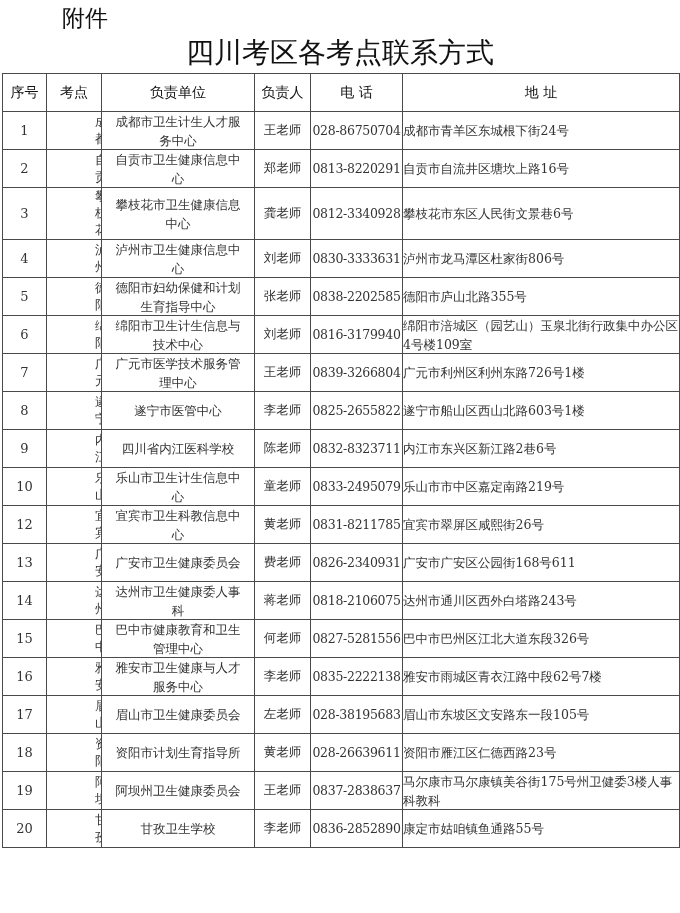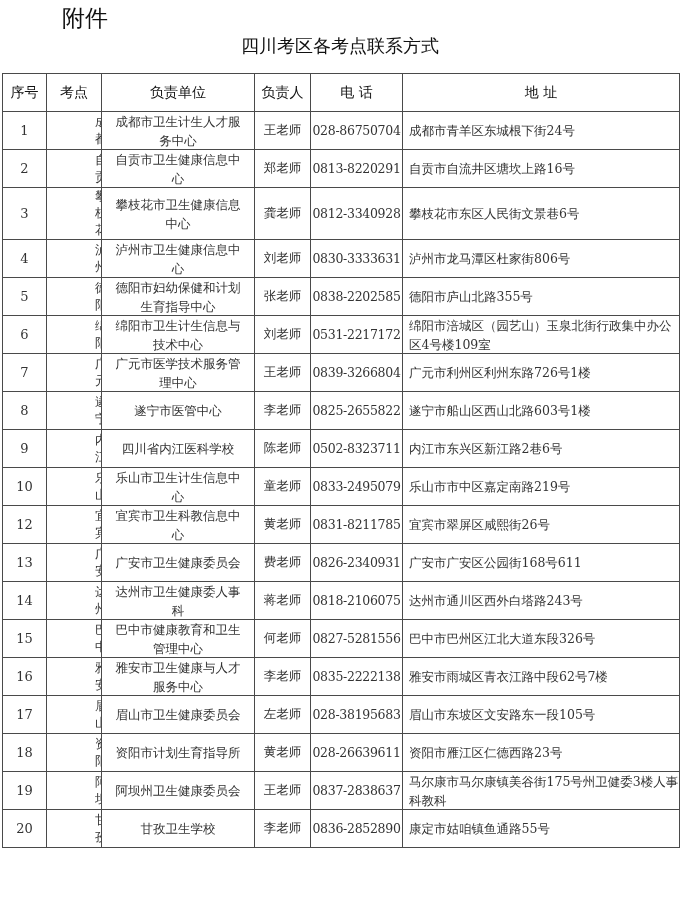--- a/index.html
+++ b/index.html
@@ -1,35 +1,35 @@
 <!DOCTYPE html>
 <html><head>
 <meta charset="utf-8">
 <style>
   html, body { margin: 0; padding: 0; background: #ffffff; }
   body { width: 680px; height: 913px; position: relative; overflow: hidden;
          font-family: "DejaVu Serif", "Liberation Serif", serif; color: #1a1a1a; }
   .attachment { position: absolute; left: 62px; top: 3px; font-size: 23px;
                 font-family: "DejaVu Sans", "Liberation Sans", sans-serif; color: #111; }
   .title { position: absolute; left: 0; width: 680px; top: 34px; text-align: center;
-           font-size: 18px; font-family: "DejaVu Sans", "Liberation Sans", sans-serif; color: #111;
+           font-size: 28px; font-family: "DejaVu Sans", "Liberation Sans", sans-serif; color: #111;
            letter-spacing: 0px; }
   table { position: absolute; left: 2px; top: 73px; width: 677px; border-collapse: collapse;
           table-layout: fixed; }
   td, th { border: 1px solid #4a4a4a; padding: 0; vertical-align: middle; }
   th { height: 37px; font-weight: normal; font-size: 14px; color: #111;
        font-family: "DejaVu Sans", "Liberation Sans", sans-serif; text-align: center; }
   td { height: 37px; font-size: 12.5px; color: #333; overflow: hidden; }
   .c-no { text-align: center; font-size: 13px; }
   .c-site { text-align: center; padding-left: 48px; }
   .c-unit { text-align: center; line-height: 19px; padding: 0 8px; }
   .c-unit span { display: block; max-height: 37px; overflow: hidden; }
   .c-person { text-align: center; }
   .c-phone { text-align: center; font-size: 12.5px; letter-spacing: -0.3px; margin-left: 23px; }
-  .c-addr { text-align: left; padding-left: 6px; line-height: 19px; }
+  .c-addr { text-align: left; line-height: 19px; }
   .c-addr span { display: block; max-height: 37px; overflow: hidden; }
 </style>
 </head>
 <body>
 
 <div class="attachment">附件</div>
 <div class="title">四川考区各考点联系方式</div>
 
 <table>
   <colgroup>
@@ -111,21 +111,21 @@
           <span>德阳市庐山北路355号</span>
         </td>
       </tr>
       <tr>
         <td class="c-no"><span>6</span></td>
         <td class="c-site"><span>绵阳</span></td>
         <td class="c-unit">
           <span>绵阳市卫生计生信息与技术中心</span>
         </td>
         <td class="c-person"><span>刘老师</span></td>
-        <td class="c-phone"><span>0531-2217172</span></td>
+        <td class="c-phone"><span>0816-3179940</span></td>
         <td class="c-addr">
           <span>绵阳市涪城区（园艺山）玉泉北街行政集中办公区4号楼109室</span>
         </td>
       </tr>
       <tr>
         <td class="c-no"><span>7</span></td>
         <td class="c-site"><span>广元</span></td>
         <td class="c-unit">
           <span>广元市医学技术服务管理中心</span>
         </td>
@@ -147,21 +147,21 @@
           <span>遂宁市船山区西山北路603号1楼</span>
         </td>
       </tr>
       <tr>
         <td class="c-no"><span>9</span></td>
         <td class="c-site"><span>内江</span></td>
         <td class="c-unit">
           <span>四川省内江医科学校</span>
         </td>
         <td class="c-person"><span>陈老师</span></td>
-        <td class="c-phone"><span>0502-8323711</span></td>
+        <td class="c-phone"><span>0832-8323711</span></td>
         <td class="c-addr">
           <span>内江市东兴区新江路2巷6号</span>
         </td>
       </tr>
       <tr>
         <td class="c-no"><span>10</span></td>
         <td class="c-site"><span>乐山</span></td>
         <td class="c-unit">
           <span>乐山市卫生计生信息中心</span>
         </td>

